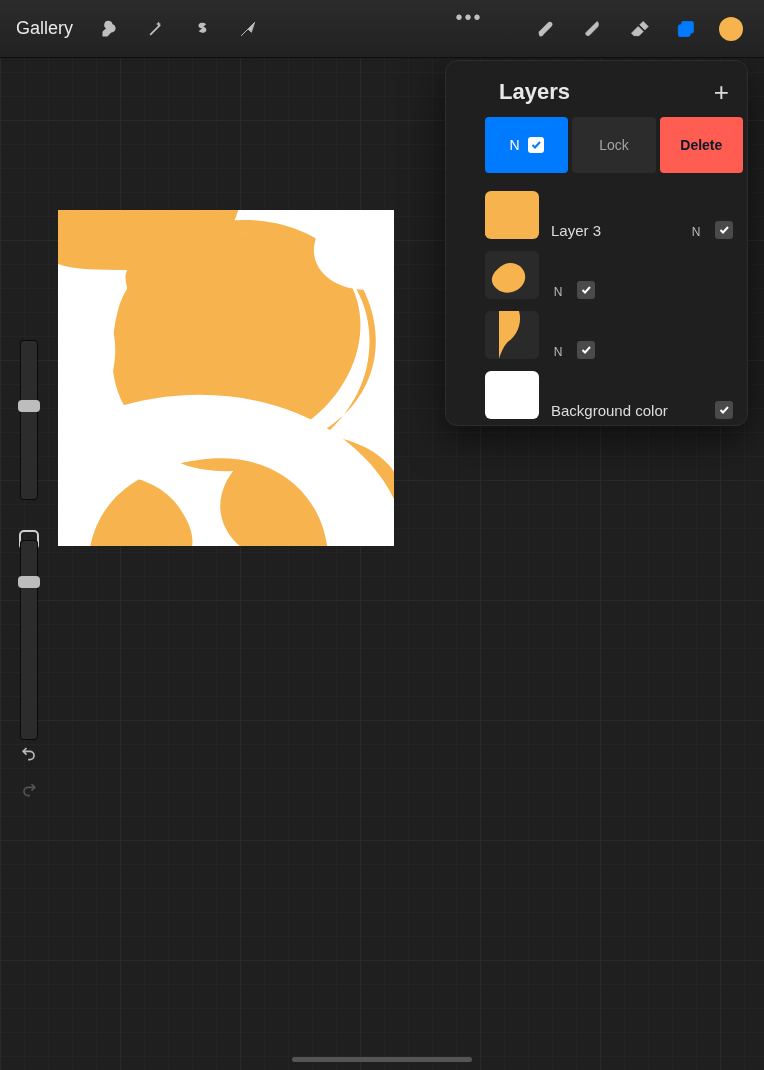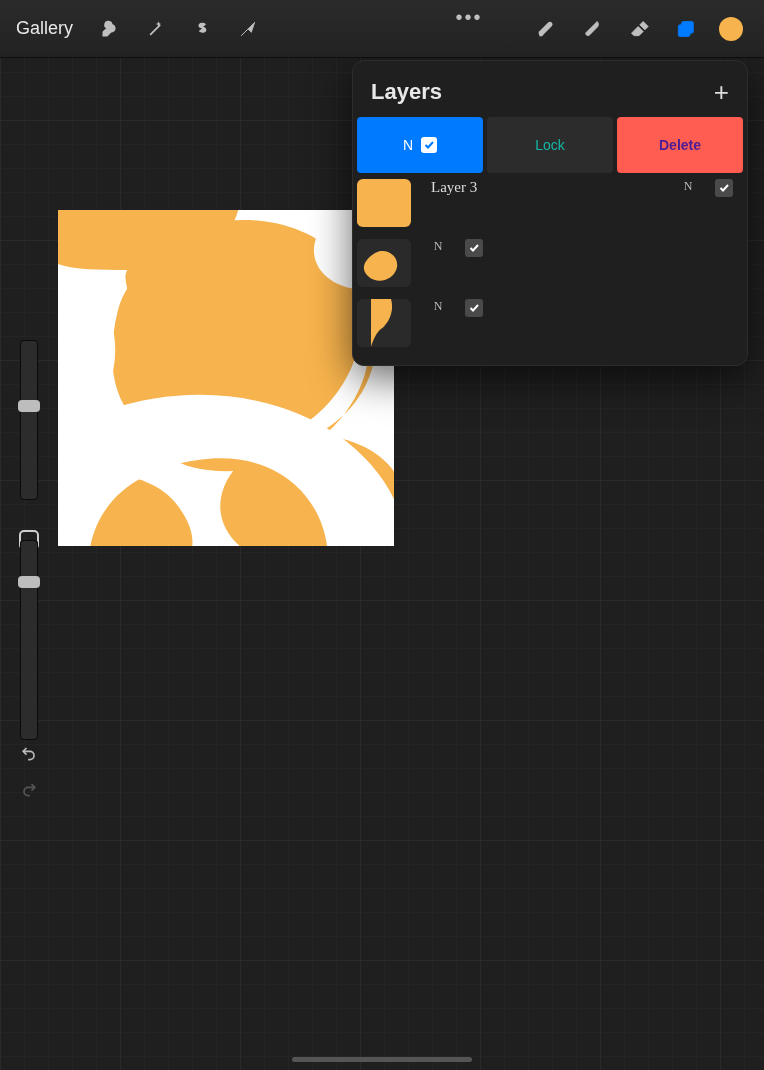--- a/index.html
+++ b/index.html
@@ -62,37 +62,37 @@
   .undo-redo.dim{color:#555;}
 
   
   .art{
     position:absolute;left:58px;top:210px;width:336px;height:336px;background:#fff;overflow:hidden;z-index:10;
   }
   .art svg{width:100%;height:100%;display:block;}
 
   
   .panel{
-    position:absolute;right:16px;top:60px;width:396px;
+    position:absolute;right:16px;top:60px;width:303px;
     background:#1f1f1f;border-radius:12px;box-shadow:0 12px 40px rgba(0,0,0,.6);
-    border:1px solid #2d2d2d;overflow:hidden;z-index:25;
+    border:1px solid #2d2d2d;overflow:hidden;z-index:25;padding-left:35px;
   }
   .panel-head{display:flex;align-items:center;justify-content:space-between;padding:18px 18px 12px 18px;}
   .panel-head h2{margin:0;font-size:22px;font-weight:600;}
   .plus{font-size:26px;color:#ddd;line-height:1;}
 
   .btnrow{display:flex;gap:4px;padding:0 4px 6px 4px;}
-  .btn{flex:1;height:56px;display:flex;align-items:center;justify-content:center;gap:8px;font-size:14px;border-radius:4px;color:#14b8a6;background:var(--panel-dark);}
+  .btn{flex:1;height:56px;display:flex;align-items:center;justify-content:center;gap:8px;font-size:14px;border-radius:4px;color:#a3a3a3;background:var(--panel-dark);}
   .btn.blue{background:var(--blue);color:#fff;}
-  .btn.red{background:var(--red);color:#4c1d95;font-weight:600;}
+  .btn.red{background:var(--red);color:#0f172a;font-weight:600;}
   .chk{width:16px;height:16px;border-radius:3px;background:#fff;display:flex;align-items:center;justify-content:center;}
   .chk svg{width:12px;height:12px;}
 
   .rows{padding:0 4px 6px 4px;}
-  .lrow{display:flex;align-items:flex-start;gap:20px;height:60px;padding:0 10px 0 0;border-radius:4px;font-family:Liberation Serif, serif;}
+  .lrow{display:flex;align-items:flex-end;gap:12px;height:60px;padding:0 10px 0 0;border-radius:4px;}
   .th{width:54px;height:48px;border-radius:6px;background:#2a2a2a;display:flex;align-items:center;justify-content:center;overflow:hidden;}
   .th svg,.th .bg{width:100%;height:100%;}
   .lname{flex:1;font-size:15px;color:#ddd;}
   .mode{font-size:12px;color:#bbb;width:14px;text-align:center;}
   .vchk{width:18px;height:18px;border-radius:3px;background:#4a4a4a;display:flex;align-items:center;justify-content:center;}
   .vchk svg{width:12px;height:12px;}
 
   
   .home{position:absolute;bottom:8px;left:50%;transform:translateX(-50%);width:180px;height:5px;border-radius:3px;background:#555;z-index:40;}
 </style>
@@ -268,17 +268,29 @@
           </svg>
       </div>
       <div class="mode">N</div>
       <div class="vchk">
         <svg viewBox="0 0 24 24" fill="none" stroke="#fff" stroke-width="4">
             <path d="M5 12l5 5L20 6"></path>
           </svg>
       </div>
     </div>
 
+    <div class="lrow">
+      <div class="th">
+          <div class="bg" style="background:#fff"></div>
+        </div>
+      <div class="lname">Background color</div>
+      <div class="mode"></div>
+      <div class="vchk">
+        <svg viewBox="0 0 24 24" fill="none" stroke="#fff" stroke-width="4">
+            <path d="M5 12l5 5L20 6"></path>
+          </svg>
+      </div>
+    </div>
 
   </div>
 </div>
 
 <div class="home"></div>
 
 </body></html>

